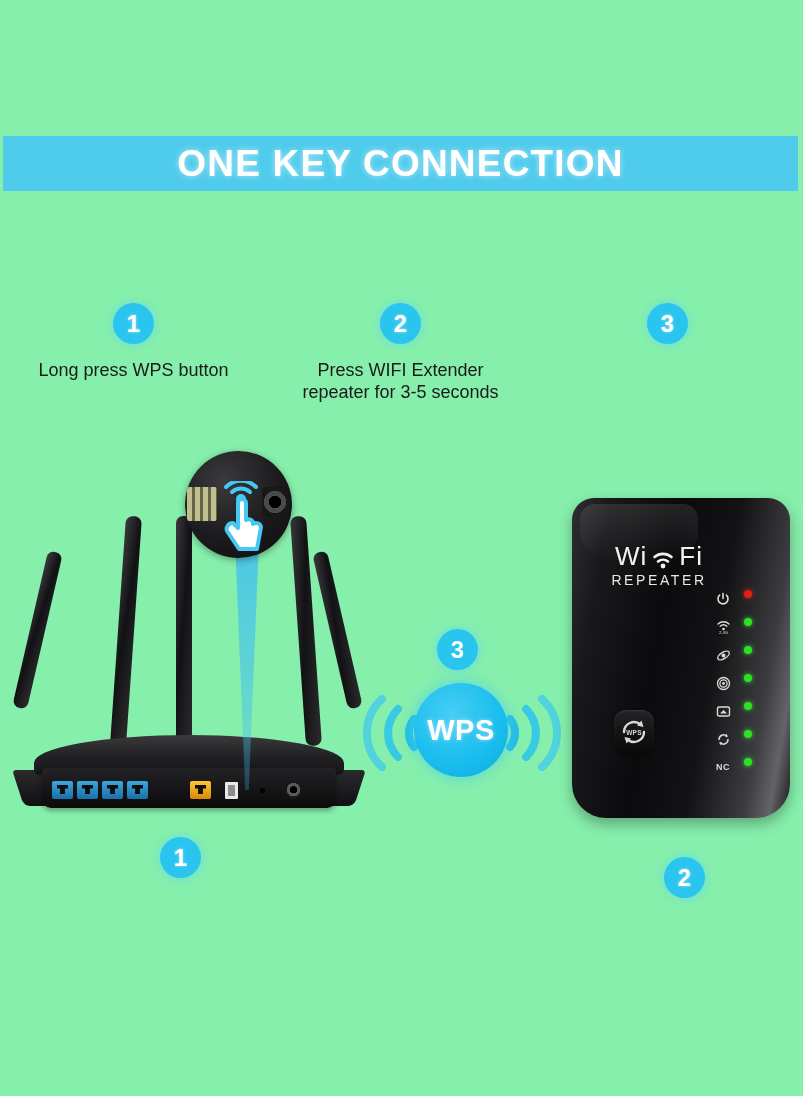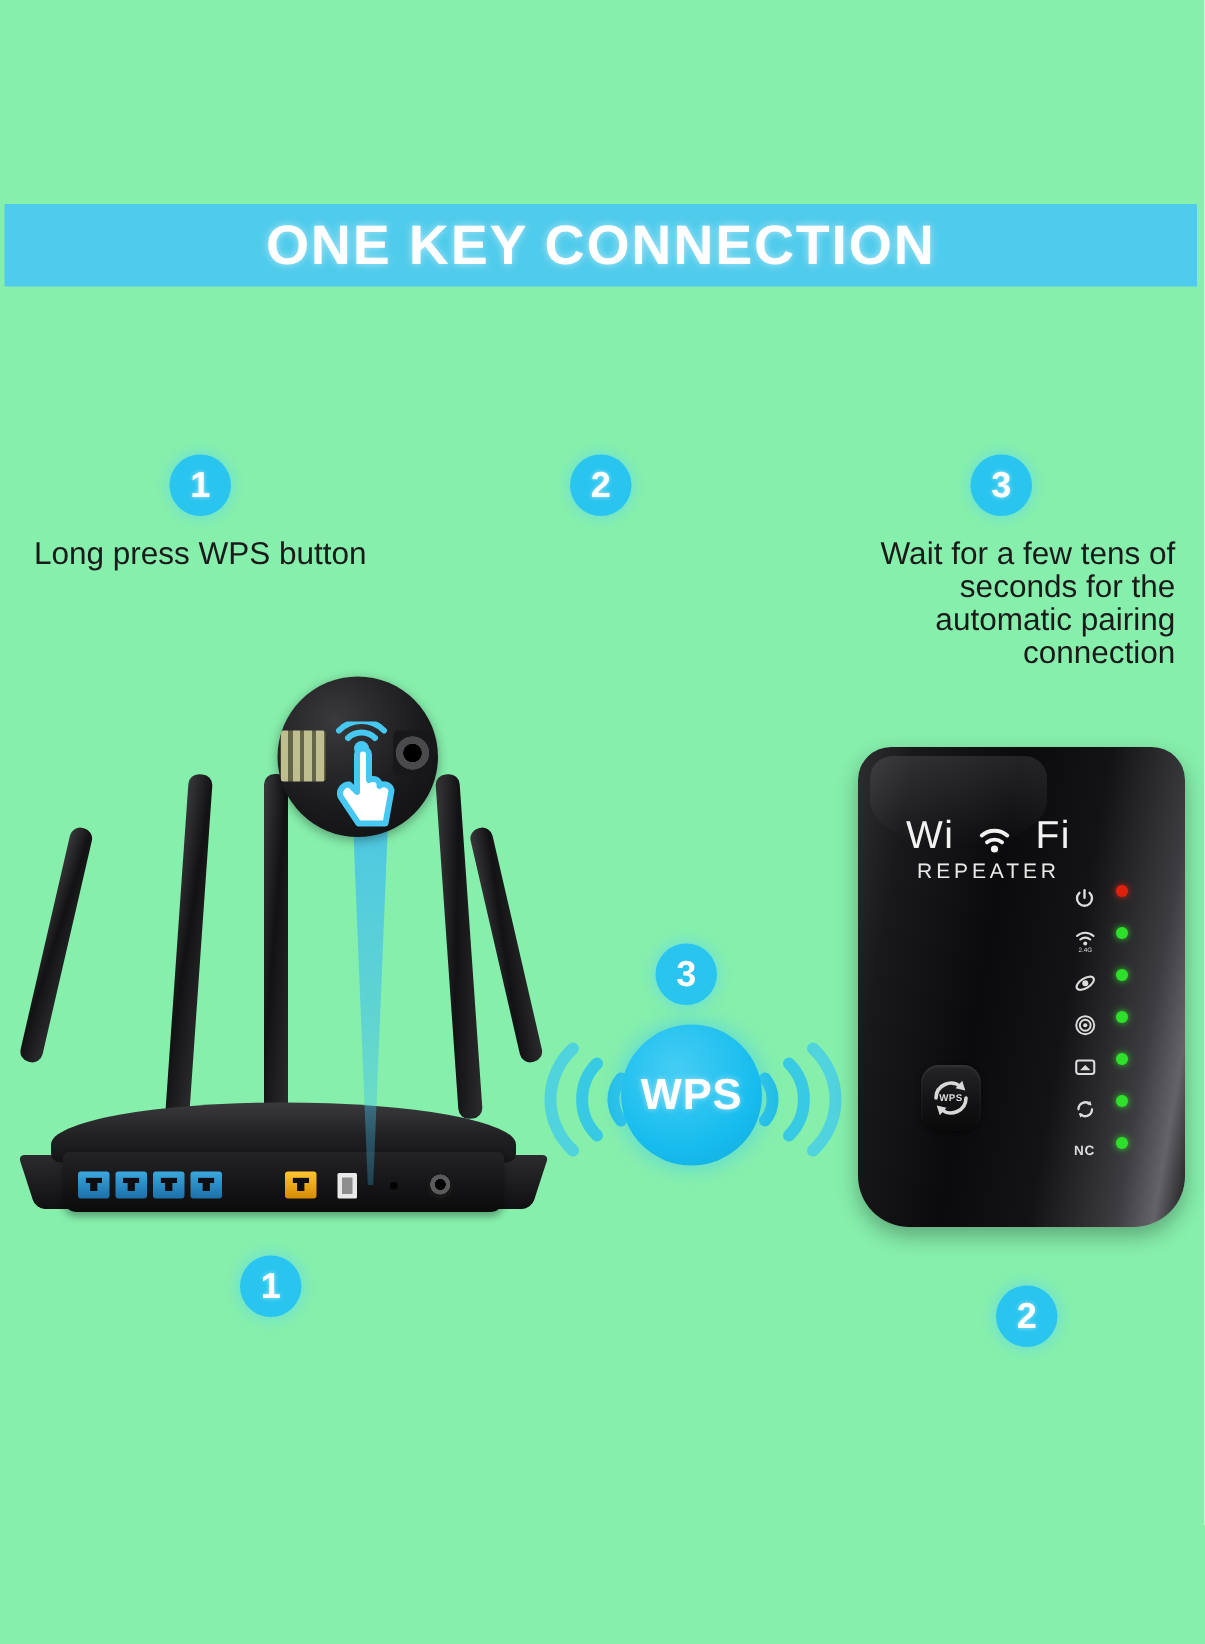--- a/index.html
+++ b/index.html
@@ -65,22 +65,22 @@
     font-size: 24px;
     font-weight: bold;
     display: flex;
     align-items: center;
     justify-content: center;
     box-shadow: 0 0 9px rgba(90, 215, 250, 0.75);
     text-shadow: 0 0 3px rgba(255,255,255,0.6);
   }
   .step-text {
     margin-top: 15px;
-    text-align: right;
-    font-size: 21px;
+    text-align: center;
+    font-size: 18px;
     line-height: 22px;
     color: #1a1a1a;
     max-width: 232px;
     font-family: "Liberation Sans", sans-serif;
   }
 
   
   .router {
     position: absolute;
     left: 8px;
@@ -292,21 +292,21 @@
     text-align: center;
     color: #f2f2f2;
   }
   .brand-wifi {
     font-size: 26px;
     letter-spacing: 1px;
     line-height: 28px;
     display: flex;
     align-items: flex-end;
     justify-content: center;
-    gap: 14px;
+    gap: 3px;
   }
   .brand-repeater {
     font-size: 14px;
     letter-spacing: 2.6px;
     margin-top: 2px;
     color: #e8e8e8;
   }
   .led-col {
     position: absolute;
     right: 18px;
@@ -390,25 +390,25 @@
 
   <div class="steps">
 
     <div class="step">
       <div class="step-num">1</div>
       <div class="step-text">Long press WPS button</div>
     </div>
 
     <div class="step">
       <div class="step-num">2</div>
+      <div class="step-text">Press WIFI Extender repeater for 3-5 seconds</div>
     </div>
 
     <div class="step">
       <div class="step-num">3</div>
-      <div class="step-text">Wait for a few tens of seconds for the automatic pairing connection</div>
     </div>
 
   </div>
 
   <div class="router">
 
     <div class="ant" style="left:22px; top:30px; width:15px; height:160px; transform: rotate(13deg);"></div>
     <div class="ant" style="left:110px; top:-4px; width:16px; height:230px; transform: rotate(4deg);"></div>
     <div class="ant" style="left:168px; top:-4px; width:16px; height:232px;"></div>
     <div class="ant" style="left:290px; top:-4px; width:16px; height:230px; transform: rotate(-4deg);"></div>

